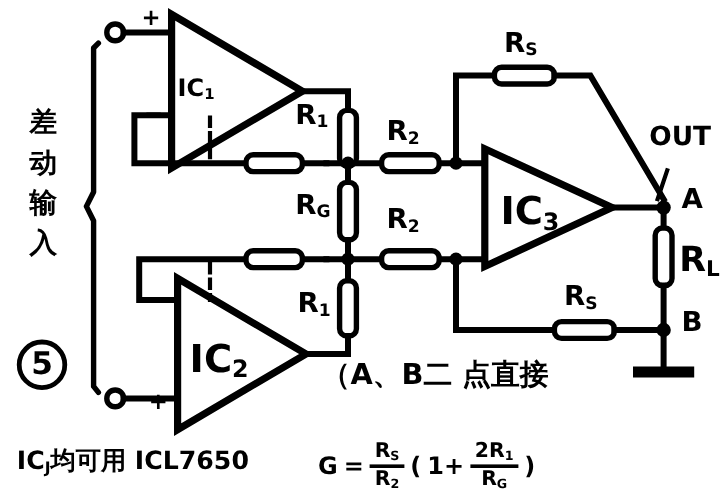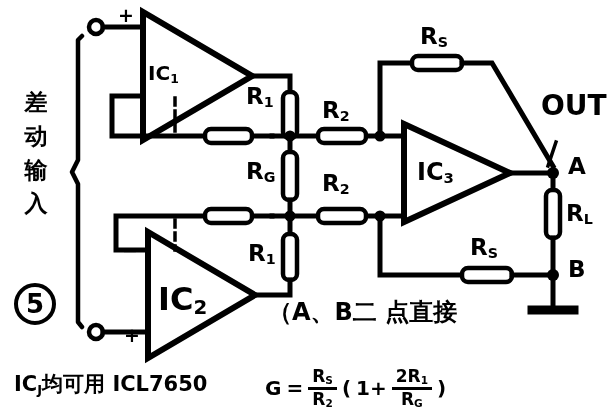--- a/index.html
+++ b/index.html
@@ -219,21 +219,21 @@
   <div class="lbl" style="left:158px; top:283px; font-size:32px;">
     <span>IC</span><span class="sub">2</span>
   </div>
   <div class="lbl" style="left:124px; top:326px; font-size:19px;">
     <span>+</span>
   </div>
   <div class="lbl" style="left:122px; top:241px; font-size:19px;">
     <span>−</span>
   </div>
 
-  <div class="lbl" style="left:417px; top:160px; font-size:24px;">
+  <div class="lbl" style="left:417px; top:160px; font-size:32px;">
     <span>IC</span><span class="sub">3</span>
   </div>
 
   <div class="lbl" style="left:246px; top:85px; font-size:23px;">
     <span>R</span><span class="sub">1</span>
   </div>
   <div class="lbl" style="left:248px; top:242px; font-size:23px;">
     <span>R</span><span class="sub">1</span>
   </div>
   <div class="lbl" style="left:246px; top:160px; font-size:23px;">
@@ -244,25 +244,25 @@
   </div>
   <div class="lbl" style="left:322px; top:172px; font-size:23px;">
     <span>R</span><span class="sub">2</span>
   </div>
   <div class="lbl" style="left:420px; top:25px; font-size:23px;">
     <span>R</span><span class="sub">S</span>
   </div>
   <div class="lbl" style="left:470px; top:236px; font-size:23px;">
     <span>R</span><span class="sub">S</span>
   </div>
-  <div class="lbl" style="left:566px; top:202px; font-size:23px;">
+  <div class="lbl" style="left:566px; top:202px; font-size:29px;">
     <span>R</span><span class="sub">L</span>
   </div>
 
-  <div class="lbl" style="left:541px; top:92px; font-size:28px;">
+  <div class="lbl" style="left:541px; top:104px; font-size:22px;">
     <span>OUT</span>
   </div>
   <div class="lbl" style="left:568px; top:155px; font-size:23px;">
     <span>A</span>
   </div>
   <div class="lbl" style="left:568px; top:258px; font-size:23px;">
     <span>B</span>
   </div>
 
   <div class="note-line cn" id="note1">

